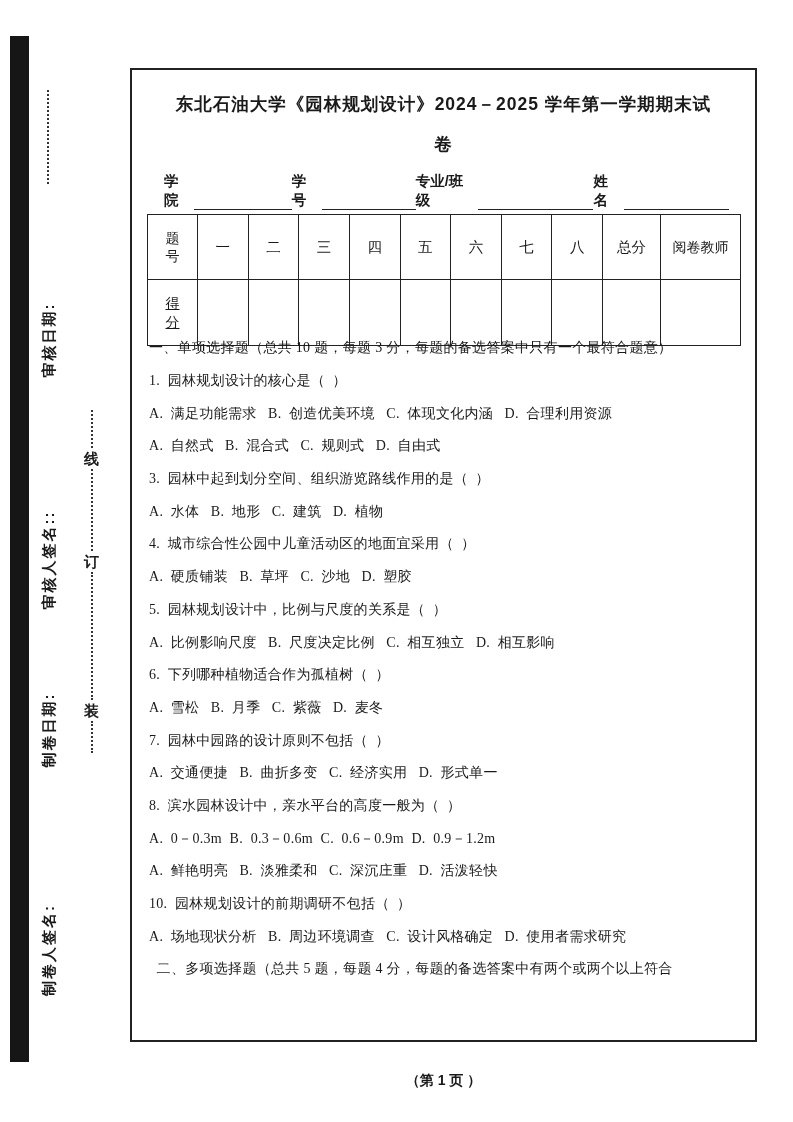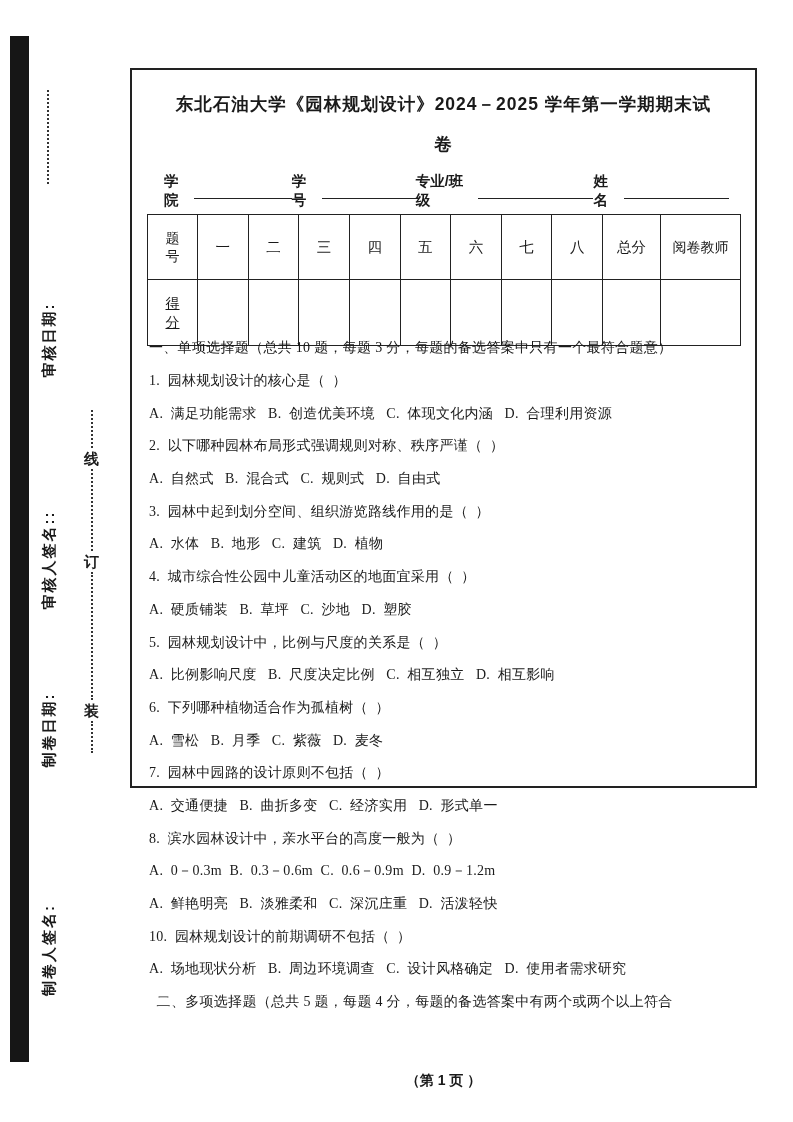--- a/index.html
+++ b/index.html
@@ -57,21 +57,21 @@
     font-size: 15px;
     font-weight: bold;
     line-height: 1;
     margin: 3px 0;
   }
 
   
   .frame {
     position: absolute;
     left: 130px; top: 68px;
-    width: 627px; height: 720px;
+    width: 627px; height: 974px;
     border: 2px solid #222;
     background: #ffffff;
   }
   .title {
     position: absolute;
     top: 14px; left: 0; right: 0;
     text-align: center;
     font-size: 17.5px;
     font-weight: bold;
     line-height: 40px;
@@ -79,21 +79,21 @@
   }
   .info-row {
     position: absolute;
     top: 102px; left: 32px; right: 26px;
     display: flex;
     justify-content: space-between;
     align-items: flex-end;
     font-size: 14.5px;
     font-weight: 600;
   }
-  .info-item { display: inline-flex; align-items: center; }
+  .info-item { display: inline-flex; align-items: flex-end; }
   .blank {
     display: inline-block;
     border-bottom: 1.6px solid #222;
     height: 16px;
     margin-left: 2px;
   }
   .blank.b1 { width: 100px; }
   .blank.b2 { width: 118px; }
   .blank.b3 { width: 96px; }
   .blank.b4 { width: 108px; }
@@ -228,21 +228,20 @@
         <td class="total"></td>
         <td class="grader"></td>
       </tr>
     </tbody>
       </table>
 
     <div class="body-lines">
       <div class="line">一、单项选择题（总共 10 题，每题 3 分，每题的备选答案中只有一个最符合题意）</div>
       <div class="line">1.  园林规划设计的核心是（  ）</div>
       <div class="line">A.  满足功能需求   B.  创造优美环境   C.  体现文化内涵   D.  合理利用资源</div>
-      <div class="line">2.  以下哪种园林布局形式强调规则对称、秩序严谨（  ）</div>
       <div class="line">A.  自然式   B.  混合式   C.  规则式   D.  自由式</div>
       <div class="line">3.  园林中起到划分空间、组织游览路线作用的是（  ）</div>
       <div class="line">A.  水体   B.  地形   C.  建筑   D.  植物</div>
       <div class="line">4.  城市综合性公园中儿童活动区的地面宜采用（  ）</div>
       <div class="line">A.  硬质铺装   B.  草坪   C.  沙地   D.  塑胶</div>
       <div class="line">5.  园林规划设计中，比例与尺度的关系是（  ）</div>
       <div class="line">A.  比例影响尺度   B.  尺度决定比例   C.  相互独立   D.  相互影响</div>
       <div class="line">6.  下列哪种植物适合作为孤植树（  ）</div>
       <div class="line">A.  雪松   B.  月季   C.  紫薇   D.  麦冬</div>
       <div class="line">7.  园林中园路的设计原则不包括（  ）</div>

